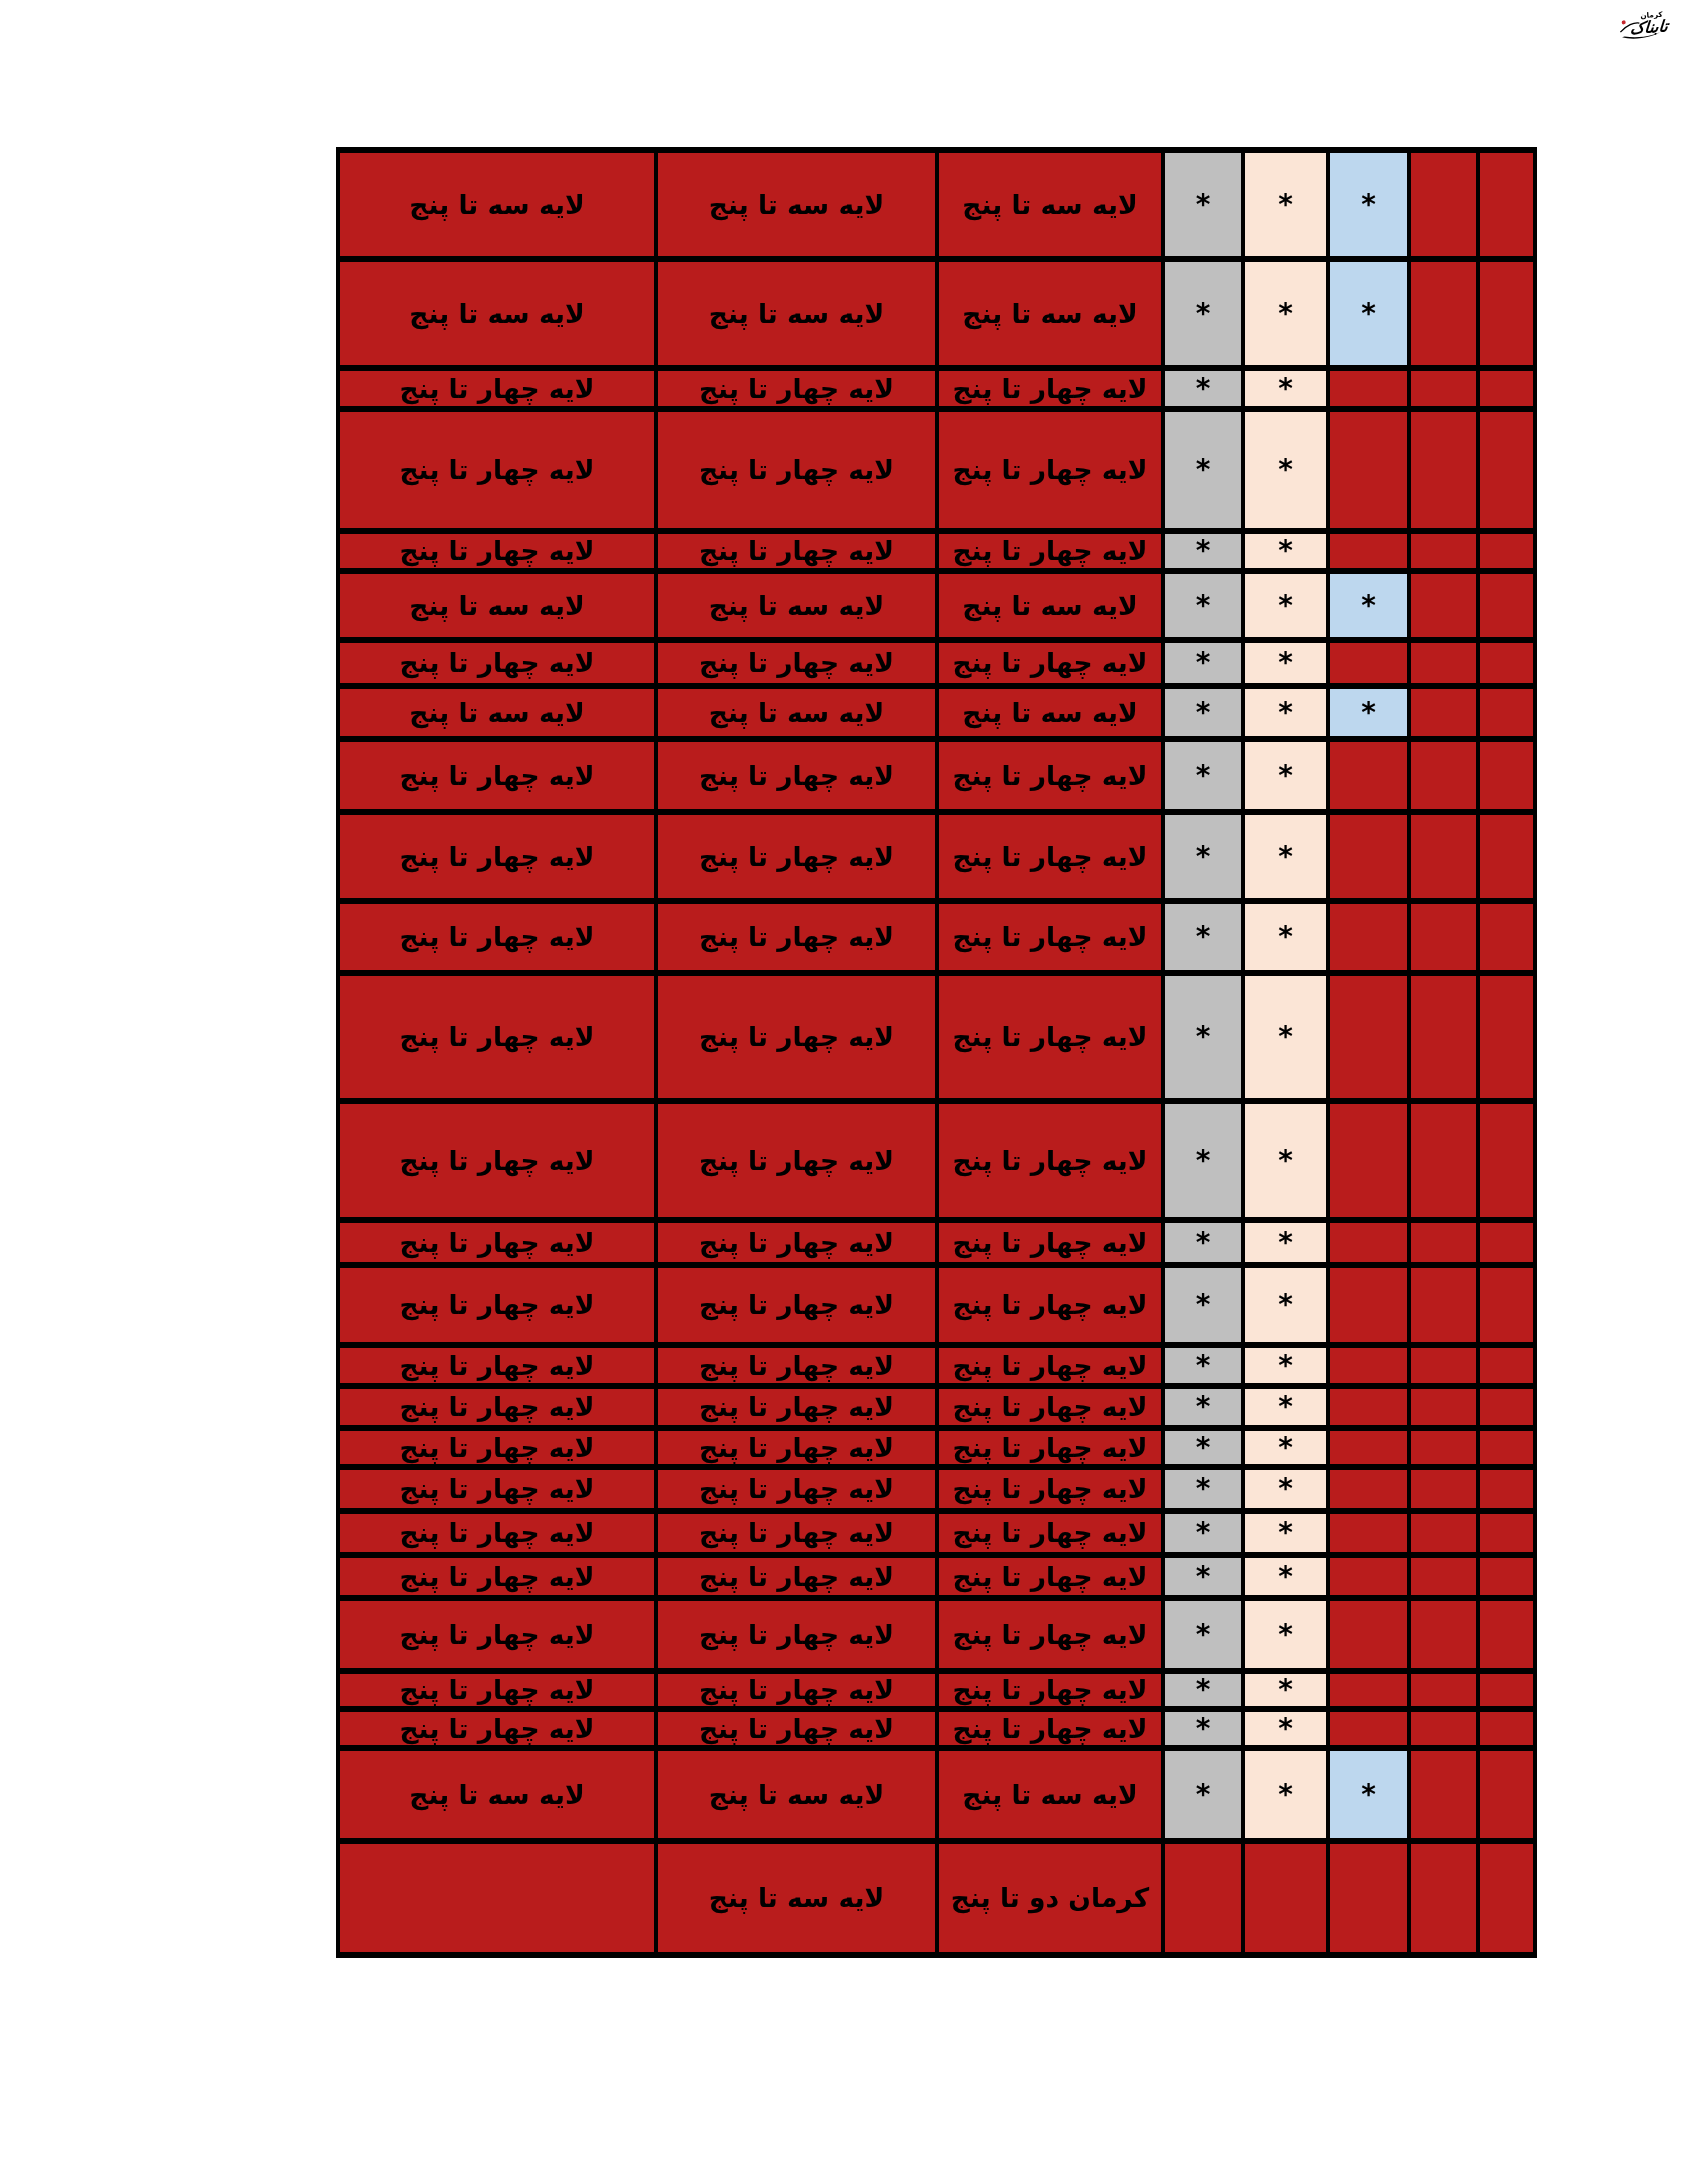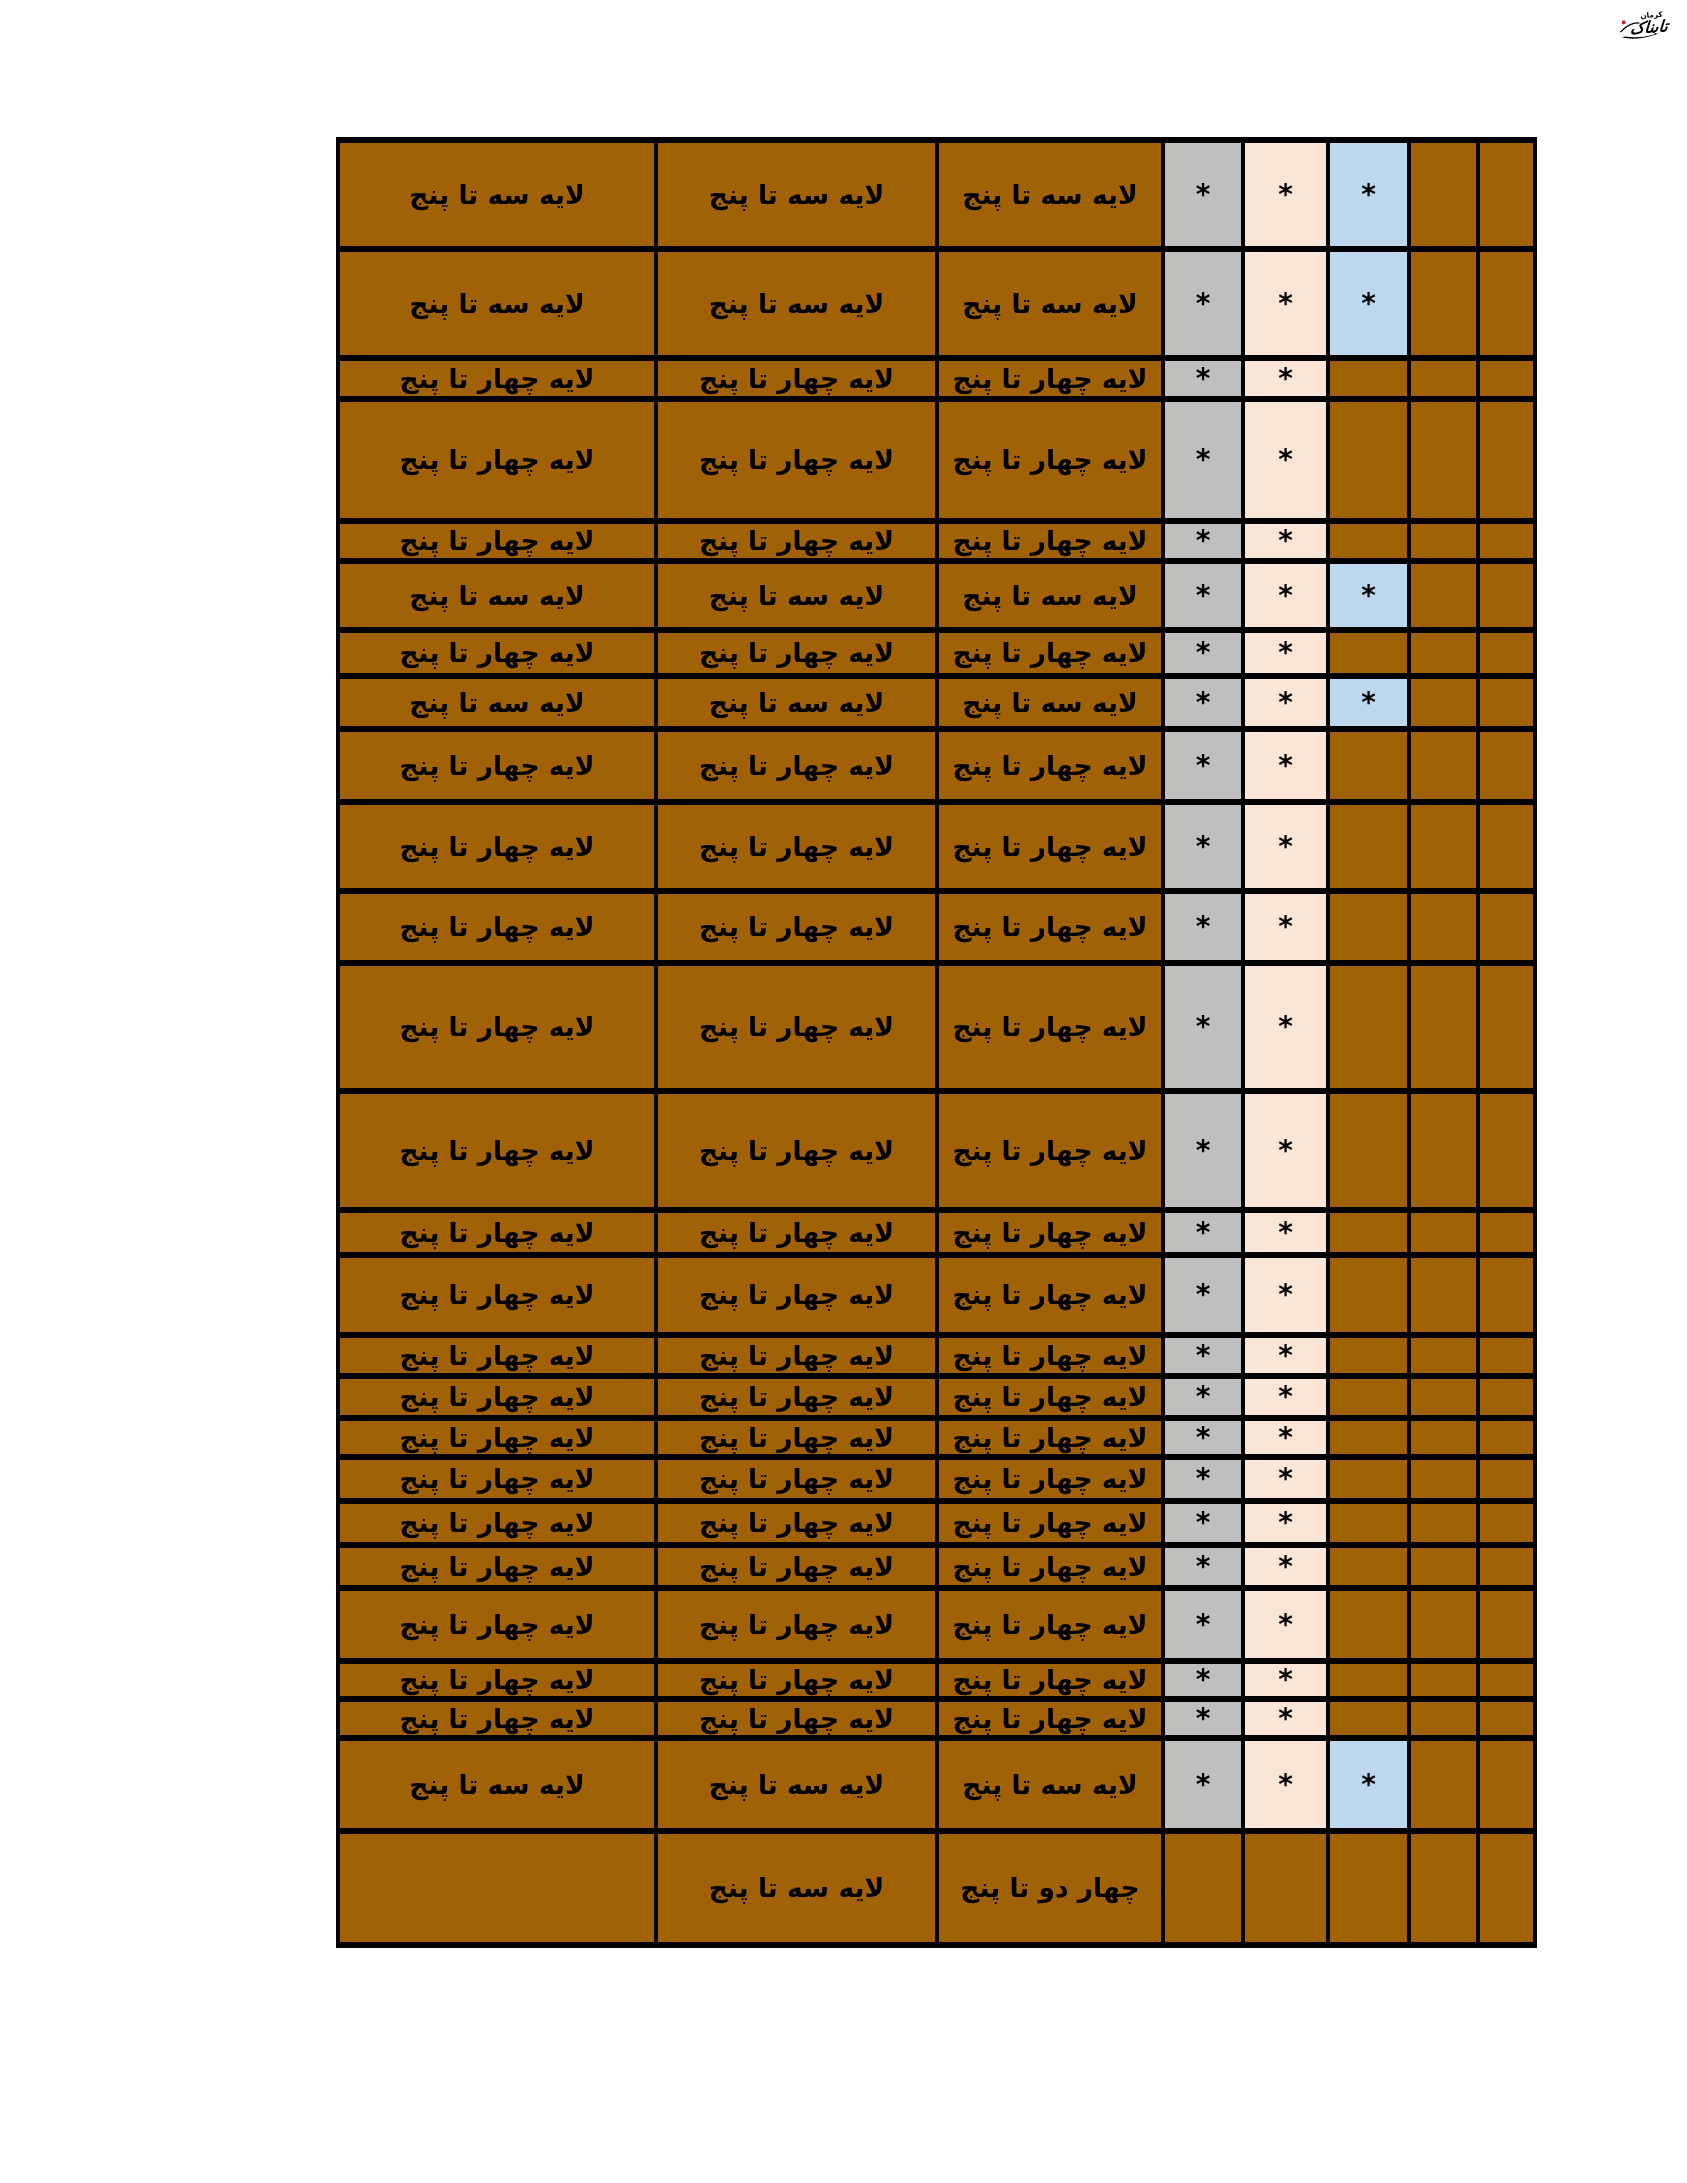--- a/index.html
+++ b/index.html
@@ -7,23 +7,23 @@
     position:relative;
     width:1687px;height:2183px;
     background:var(--page-bg,#ffffff);
     font-family:"DejaVu Sans","Liberation Sans",sans-serif;
     color:var(--ink,#000000);
     overflow:hidden;
   }
 
   
   table.sheet{
-    position:absolute;left:336px;top:137px;
+    position:absolute;left:336px;top:147px;
     border-collapse:collapse;table-layout:fixed;
-    background:#a16207;
+    background:#b91c1c;
   }
   table.sheet td{
     border:4.6px solid var(--ink,#000);
     border-top-width:6px;border-bottom-width:6px;
     padding:0;margin:0;
     text-align:center;vertical-align:middle;
     overflow:visible;
   }
   td.txt{
     direction:rtl;
@@ -333,21 +333,21 @@
         <td class="txt">لایه سه تا پنج</td>
         <td class="mark fill-gray"><span>*</span></td>
         <td class="mark fill-peach"><span>*</span></td>
         <td class="mark fill-blue"><span>*</span></td>
         <td class="empty"></td>
         <td class="empty"></td>
       </tr>
       <tr style="height: 114px;">
         <td class="txt"></td>
         <td class="txt">لایه سه تا پنج</td>
-        <td class="txt">چهار دو تا پنج</td>
+        <td class="txt">کرمان دو تا پنج</td>
         <td class="mark"></td>
         <td class="mark"></td>
         <td class="mark"></td>
         <td class="empty"></td>
         <td class="empty"></td>
       </tr>
     </tbody>
 </table>
 
 

